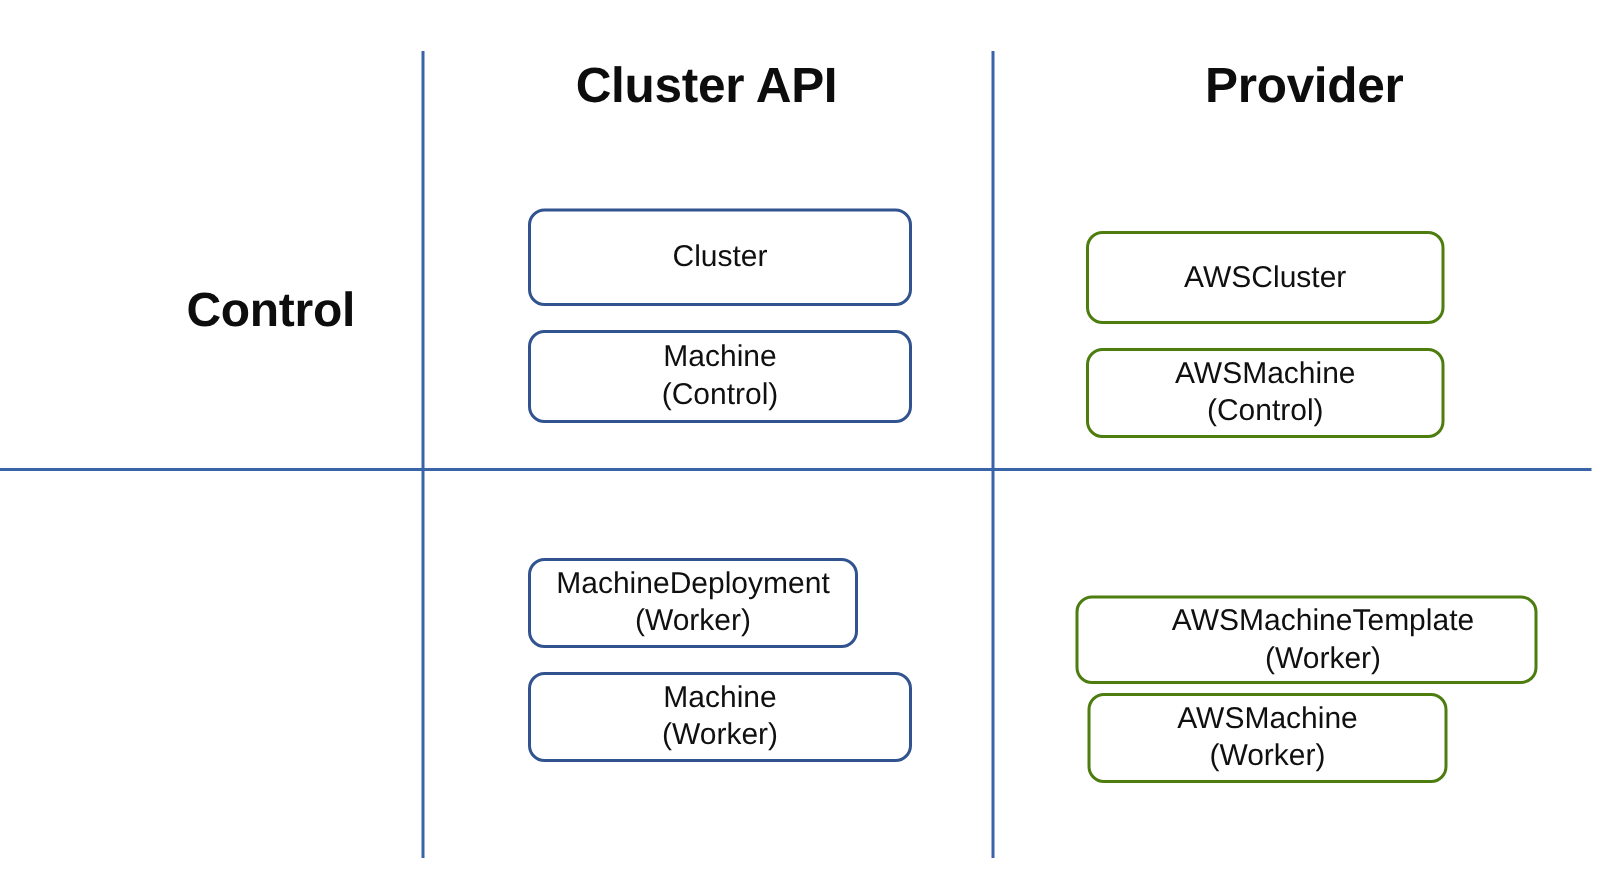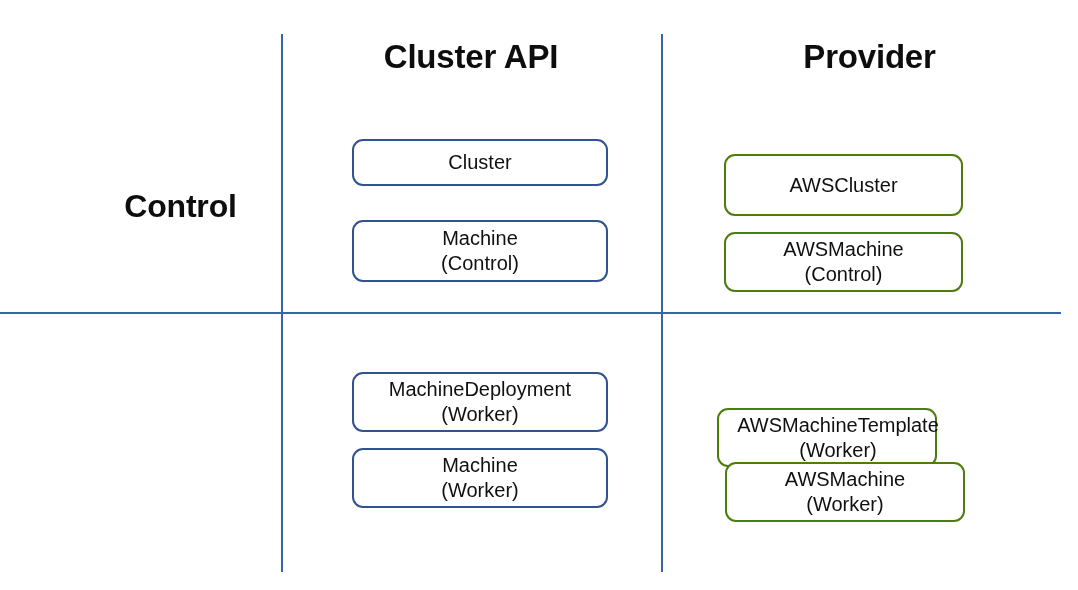--- a/index.html
+++ b/index.html
@@ -79,31 +79,31 @@
     text-align: center;
     font-size: 20px;
     line-height: 25px;
     color: #101010;
     white-space: pre-line;
   }
   .res-box.capi     { border: 2px solid #31538F; }
   .res-box.provider { border: 2px solid #4d7c0f; margin-top: 16px; }
 
   
-  .box-cluster          { left: 352px; top: 139px; width: 256px; height: 47px; }
+  .box-cluster          { left: 352px; top: 139px; width: 256px; height: 65px; }
   .box-machine-control  { left: 352px; top: 220px; width: 256px; height: 62px; }
   
-  .box-md-worker        { left: 352px; top: 372px; width: 256px; height: 60px; }
+  .box-md-worker        { left: 352px; top: 372px; width: 220px; height: 60px; }
   .box-machine-worker   { left: 352px; top: 448px; width: 256px; height: 60px; }
 
   
   .box-awscluster        { left: 724px; top: 138px; width: 239px; height: 62px; }
   .box-awsmachine-ctrl   { left: 724px; top: 216px; width: 239px; height: 60px; }
   
-  .box-awsmt-worker      { left: 717px; top: 392px; width: 220px; height: 59px; padding-left: 22px; }
+  .box-awsmt-worker      { left: 717px; top: 381px; width: 308px; height: 59px; padding-left: 22px; }
   .box-awsmachine-worker { left: 725px; top: 446px; width: 240px; height: 60px; }
 </style>
 </head>
 <body>
 
 <div id="diagram">
 
   <div class="v-divider col1"></div>
   <div class="v-divider col2"></div>
   <div class="h-divider"></div>

